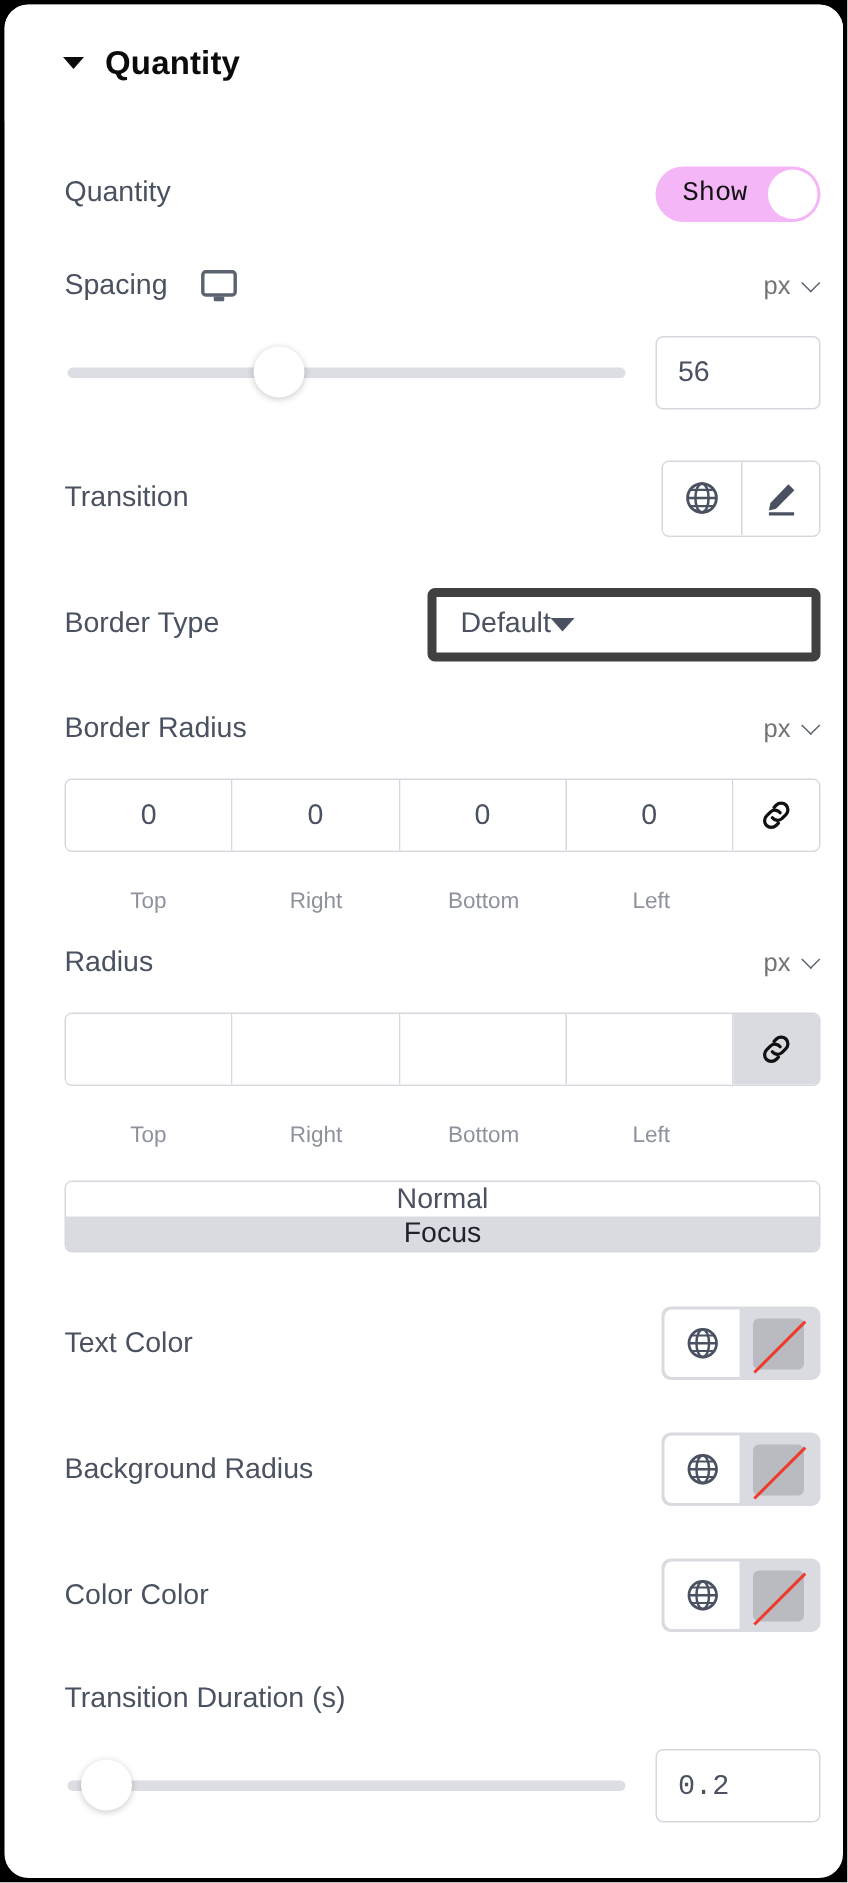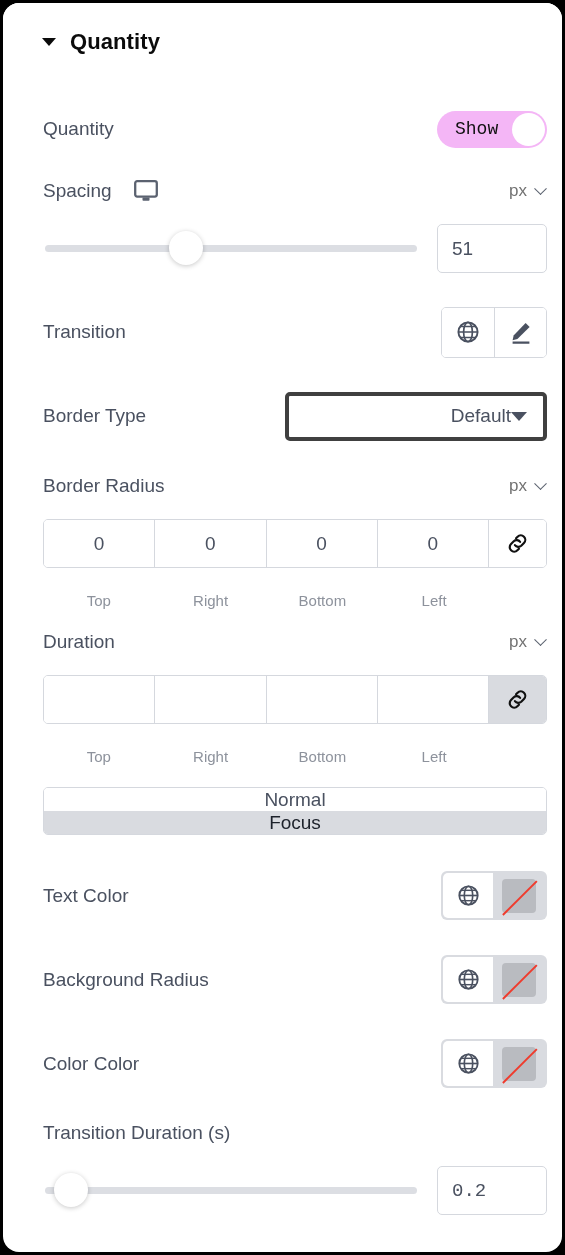--- a/index.html
+++ b/index.html
@@ -203,26 +203,26 @@
     width: 48px; height: 2.4px;
     background: #ef3b2d;
     transform: rotate(-45deg);
     transform-origin: center;
   }
 
   
   .select-box {
     width: 262px;
     height: 49px;
-    border: 4px solid #404040;
+    border: 6px solid #404040;
     border-radius: 5px;
     background: #ffffff;
     display: flex;
     align-items: center;
-    justify-content: flex-end;
+    justify-content: flex-start;
     padding: 0 16px 0 16px;
     cursor: pointer;
   }
   .select-value { font-size: 19px; color: #4a5160; }
   .select-caret {
     width: 0; height: 0;
     border-left: 8px solid transparent;
     border-right: 8px solid transparent;
     border-top: 9px solid #4a5160;
   }
@@ -329,21 +329,21 @@
       </div>
       <div class="unit">
         <span class="unit-text">px</span>
         <span class="chev"></span>
       </div>
     </div>
 
     <div class="slider-row" style="top:221px;">
       <div class="slider-track"></div>
       <div class="slider-thumb" id="spacing-thumb" style="left: 126.36px;"></div>
-      <div class="num-box">51</div>
+      <div class="num-box">56</div>
     </div>
 
     <div class="row" style="top:304px; height:50px;">
       <span class="row-label">Transition</span>
       <div class="icon-pair">
         <span class="icon-btn">
           <svg width="24" height="24" viewBox="0 0 24 24">
             <circle cx="12" cy="12" r="9.6" fill="none" stroke="#4a5160" stroke-width="1.9"></circle>
             <ellipse cx="12" cy="12" rx="4.4" ry="9.6" fill="none" stroke="#4a5160" stroke-width="1.7"></ellipse>
             <line x1="2.4" y1="12" x2="21.6" y2="12" stroke="#4a5160" stroke-width="1.7"></line>
@@ -391,21 +391,21 @@
       </div>
       <div class="dim-labels">
         <span>Top</span>
         <span>Right</span>
         <span>Bottom</span>
         <span>Left</span>
       </div>
     </div>
 
     <div class="row" style="top:624px; height:30px;">
-      <span class="row-label">Duration</span>
+      <span class="row-label">Radius</span>
       <div class="unit">
         <span class="unit-text">px</span>
         <span class="chev"></span>
       </div>
     </div>
 
     <div class="dim-wrap" style="top:672px;">
       <div class="dim-group">
         <span class="dim-input"></span>
         <span class="dim-input"></span>

